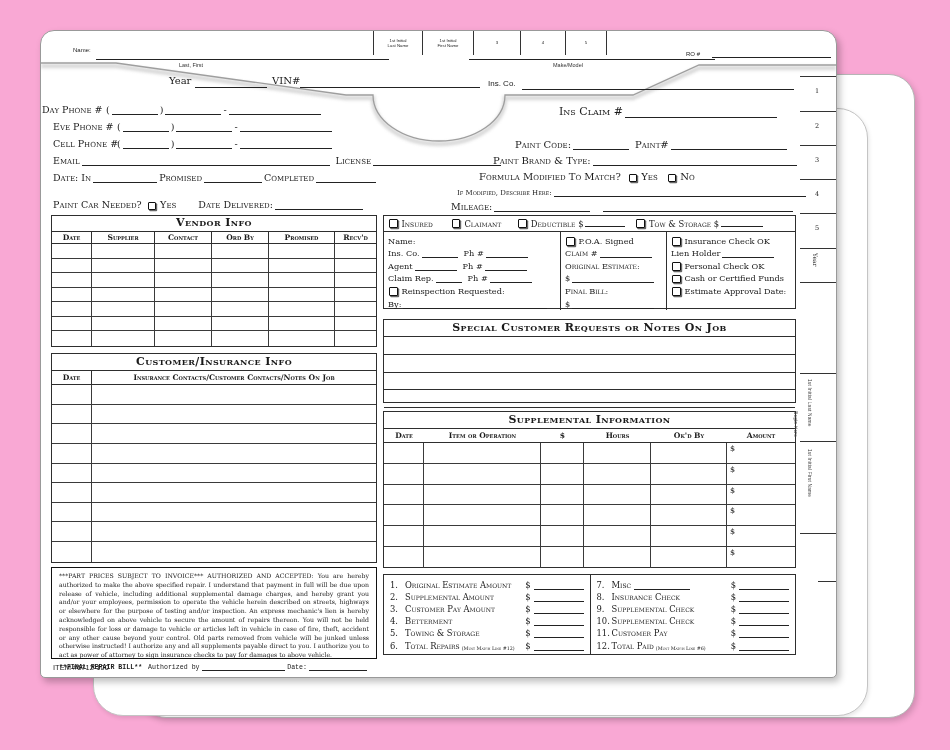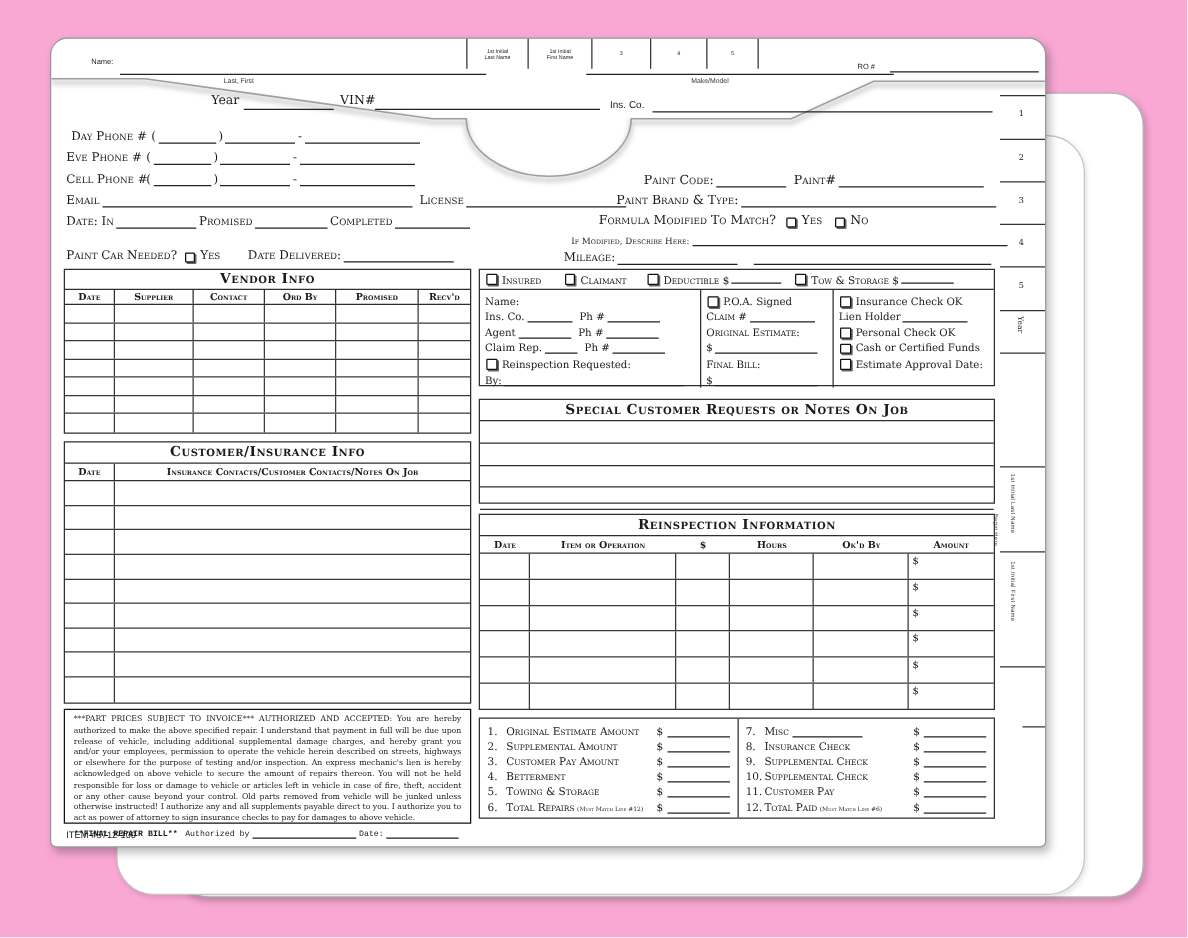--- a/index.html
+++ b/index.html
@@ -137,21 +137,21 @@
     <div class="hl" style="left:671px;top:26px;width:119px;"></div>
 
     <span class="abs" style="left:128px;top:44px;font-size:10px;">Year</span>
     <div class="hl" style="left:154px;top:56px;width:72px;"></div>
     <span class="abs" style="left:231px;top:44px;font-size:10px;">VIN#</span>
     <div class="hl" style="left:259px;top:56px;width:180px;"></div>
     <span class="abs sans" style="left:447px;top:48px;font-size:8px;">Ins. Co.</span>
     <div class="hl" style="left:481px;top:58px;width:272px;"></div>
 
     <div id="phone-rows">
-        <div class="row" style="left: 16px; top: 73px;">
+        <div class="row" style="left: 1px; top: 73px;">
           <span class="phlabel">Day Phone  #</span>
           <span>(</span>
           <span class="ul" style="width: 46px;"></span>
           <span>)</span>
           <span class="ul" style="width: 56px;"></span>
           <span>-</span>
           <span class="ul" style="width: 92px;"></span>
         </div>
         <div class="row" style="left: 12px; top: 90px;">
           <span class="phlabel">Eve Phone  #</span>
@@ -190,20 +190,24 @@
     </div>
 
     <div class="row" style="left:12px;top:168px;">
       <span class="sc">Paint Car Needed?</span>
       <span class="cb" style="margin-left:6px;"></span>
       <span class="sc">Yes</span>
       <span class="sc" style="margin-left:22px;">Date Delivered:</span>
       <span class="ul" style="width:88px;"></span>
     </div>
 
+    <div class="row" style="left:518px;top:74px;font-size:11px;">
+      <span class="sc">Ins Claim #</span>
+      <span class="ul" style="width:152px;"></span>
+    </div>
     <div class="row" style="left:452px;top:124px;font-size:10px;">
       <span class="sc">Paint Brand &amp; Type:</span>
       <span class="ul" style="width:204px;"></span>
     </div>
     <div class="row" style="left:474px;top:108px;font-size:10px;">
       <span class="sc">Paint Code:</span>
       <span class="ul" style="width:56px;"></span>
       <span class="sc" style="margin-left:4px;">Paint#</span>
       <span class="ul" style="width:116px;"></span>
     </div>
@@ -458,21 +462,21 @@
       <div class="ftitle" style="height:16px;line-height:15px;">Special Customer Requests or Notes On Job</div>
       <div id="special-rows">
           <div class="line-row"></div>
           <div class="line-row"></div>
           <div class="line-row"></div>
           <div class="line-row"></div>
         </div>
     </div>
 
     <div class="ftable" style="left:342px;top:380px;width:413px;height:157px;">
-      <div class="ftitle" style="height:16px;line-height:15px;">Reinspection Information</div>
+      <div class="ftitle" style="height:16px;line-height:15px;">Supplemental Information</div>
       <div class="thead g-supp" style="height:13px;border-bottom:none;">
         <div style="border-right:none;">Date</div>
         <div style="border-right:none;">Item or Operation</div>
         <div style="border-right:none;">$</div>
         <div style="border-right:none;">Hours</div>
         <div style="border-right:none;">Ok'd By</div>
         <div>Amount</div>
       </div>
       <div id="supp-rows" style="border-top:1px solid #2e2e2e;">
           <div class="trow srow g-supp">

